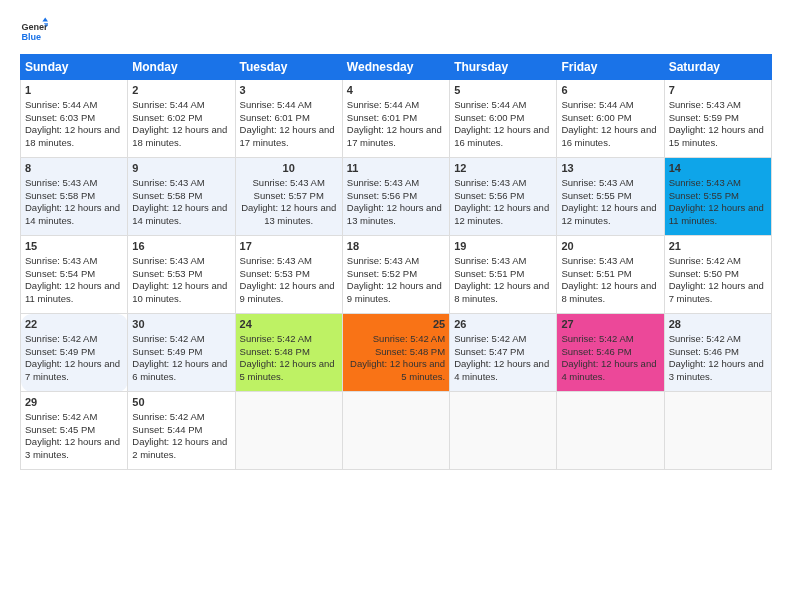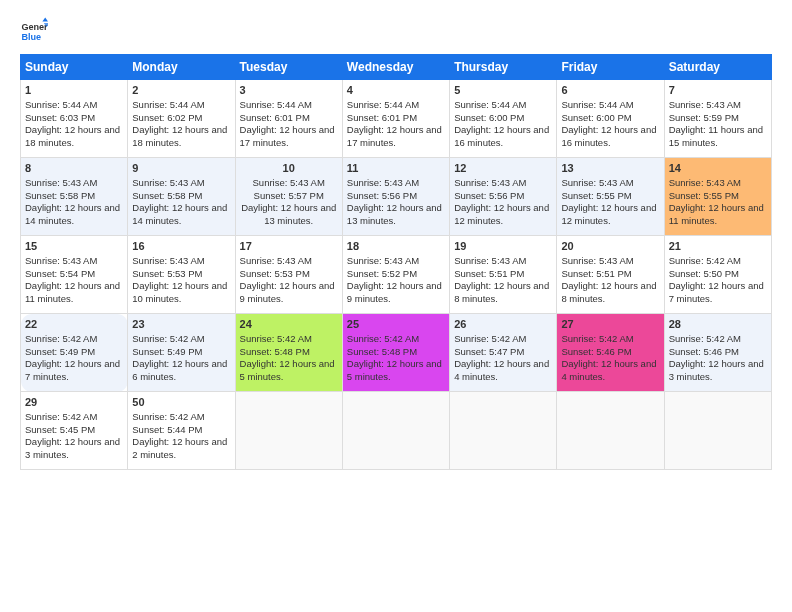--- a/index.html
+++ b/index.html
@@ -126,45 +126,45 @@
         </tr>
     </thead>
     <tbody id="calendar-body">
     <tr class="week-row">
           <td><span class="day-num">1</span><span>Sunrise: 5:44 AM</span><br><span>Sunset: 6:03 PM</span><br><span>Daylight: 12 hours and 18 minutes.</span></td>
           <td><span class="day-num">2</span><span>Sunrise: 5:44 AM</span><br><span>Sunset: 6:02 PM</span><br><span>Daylight: 12 hours and 18 minutes.</span></td>
           <td><span class="day-num">3</span><span>Sunrise: 5:44 AM</span><br><span>Sunset: 6:01 PM</span><br><span>Daylight: 12 hours and 17 minutes.</span></td>
           <td><span class="day-num">4</span><span>Sunrise: 5:44 AM</span><br><span>Sunset: 6:01 PM</span><br><span>Daylight: 12 hours and 17 minutes.</span></td>
           <td><span class="day-num">5</span><span>Sunrise: 5:44 AM</span><br><span>Sunset: 6:00 PM</span><br><span>Daylight: 12 hours and 16 minutes.</span></td>
           <td><span class="day-num">6</span><span>Sunrise: 5:44 AM</span><br><span>Sunset: 6:00 PM</span><br><span>Daylight: 12 hours and 16 minutes.</span></td>
-          <td><span class="day-num">7</span><span>Sunrise: 5:43 AM</span><br><span>Sunset: 5:59 PM</span><br><span>Daylight: 11 hours and 15 minutes.</span></td>
+          <td><span class="day-num">7</span><span>Sunrise: 5:43 AM</span><br><span>Sunset: 5:59 PM</span><br><span>Daylight: 12 hours and 15 minutes.</span></td>
         </tr>
         <tr class="week-row">
           <td style="background: rgb(238, 243, 251);"><span class="day-num">8</span><span>Sunrise: 5:43 AM</span><br><span>Sunset: 5:58 PM</span><br><span>Daylight: 12 hours and 14 minutes.</span></td>
           <td style="background: rgb(238, 243, 251);"><span class="day-num">9</span><span>Sunrise: 5:43 AM</span><br><span>Sunset: 5:58 PM</span><br><span>Daylight: 12 hours and 14 minutes.</span></td>
           <td style="background: rgb(238, 243, 251); text-align: center;"><span class="day-num">10</span><span>Sunrise: 5:43 AM</span><br><span>Sunset: 5:57 PM</span><br><span>Daylight: 12 hours and 13 minutes.</span></td>
           <td style="background: rgb(238, 243, 251);"><span class="day-num">11</span><span>Sunrise: 5:43 AM</span><br><span>Sunset: 5:56 PM</span><br><span>Daylight: 12 hours and 13 minutes.</span></td>
           <td style="background: rgb(238, 243, 251);"><span class="day-num">12</span><span>Sunrise: 5:43 AM</span><br><span>Sunset: 5:56 PM</span><br><span>Daylight: 12 hours and 12 minutes.</span></td>
           <td style="background: rgb(238, 243, 251);"><span class="day-num">13</span><span>Sunrise: 5:43 AM</span><br><span>Sunset: 5:55 PM</span><br><span>Daylight: 12 hours and 12 minutes.</span></td>
-          <td style="background: #fdba74;"><span class="day-num">14</span><span>Sunrise: 5:43 AM</span><br><span>Sunset: 5:55 PM</span><br><span>Daylight: 12 hours and 11 minutes.</span></td>
+          <td style="background: #0ea5e9;"><span class="day-num">14</span><span>Sunrise: 5:43 AM</span><br><span>Sunset: 5:55 PM</span><br><span>Daylight: 12 hours and 11 minutes.</span></td>
         </tr>
         <tr class="week-row">
           <td><span class="day-num">15</span><span>Sunrise: 5:43 AM</span><br><span>Sunset: 5:54 PM</span><br><span>Daylight: 12 hours and 11 minutes.</span></td>
           <td><span class="day-num">16</span><span>Sunrise: 5:43 AM</span><br><span>Sunset: 5:53 PM</span><br><span>Daylight: 12 hours and 10 minutes.</span></td>
           <td><span class="day-num">17</span><span>Sunrise: 5:43 AM</span><br><span>Sunset: 5:53 PM</span><br><span>Daylight: 12 hours and 9 minutes.</span></td>
           <td><span class="day-num">18</span><span>Sunrise: 5:43 AM</span><br><span>Sunset: 5:52 PM</span><br><span>Daylight: 12 hours and 9 minutes.</span></td>
           <td><span class="day-num">19</span><span>Sunrise: 5:43 AM</span><br><span>Sunset: 5:51 PM</span><br><span>Daylight: 12 hours and 8 minutes.</span></td>
           <td><span class="day-num">20</span><span>Sunrise: 5:43 AM</span><br><span>Sunset: 5:51 PM</span><br><span>Daylight: 12 hours and 8 minutes.</span></td>
           <td><span class="day-num">21</span><span>Sunrise: 5:42 AM</span><br><span>Sunset: 5:50 PM</span><br><span>Daylight: 12 hours and 7 minutes.</span></td>
         </tr>
         <tr class="week-row">
           <td style="background: rgb(238, 243, 251); border-radius: 11px;"><span class="day-num">22</span><span>Sunrise: 5:42 AM</span><br><span>Sunset: 5:49 PM</span><br><span>Daylight: 12 hours and 7 minutes.</span></td>
-          <td style="background: rgb(238, 243, 251);"><span class="day-num">23</span><span>Sunrise: 5:42 AM</span><br><span>Sunset: 5:49 PM</span><br><span>Daylight: 12 hours and 6 minutes.</span></td>
+          <td style="background: rgb(238, 243, 251);"><span class="day-num">30</span><span>Sunrise: 5:42 AM</span><br><span>Sunset: 5:49 PM</span><br><span>Daylight: 12 hours and 6 minutes.</span></td>
           <td style="background: #bef264;"><span class="day-num">24</span><span>Sunrise: 5:42 AM</span><br><span>Sunset: 5:48 PM</span><br><span>Daylight: 12 hours and 5 minutes.</span></td>
-          <td style="background: #d946ef;"><span class="day-num">25</span><span>Sunrise: 5:42 AM</span><br><span>Sunset: 5:48 PM</span><br><span>Daylight: 12 hours and 5 minutes.</span></td>
+          <td style="background: #f97316; text-align: right;"><span class="day-num">25</span><span>Sunrise: 5:42 AM</span><br><span>Sunset: 5:48 PM</span><br><span>Daylight: 12 hours and 5 minutes.</span></td>
           <td style="background: rgb(238, 243, 251);"><span class="day-num">26</span><span>Sunrise: 5:42 AM</span><br><span>Sunset: 5:47 PM</span><br><span>Daylight: 12 hours and 4 minutes.</span></td>
           <td style="background: #ec4899;"><span class="day-num">27</span><span>Sunrise: 5:42 AM</span><br><span>Sunset: 5:46 PM</span><br><span>Daylight: 12 hours and 4 minutes.</span></td>
           <td style="background: rgb(238, 243, 251); margin-top: 8px;"><span class="day-num">28</span><span>Sunrise: 5:42 AM</span><br><span>Sunset: 5:46 PM</span><br><span>Daylight: 12 hours and 3 minutes.</span></td>
         </tr>
         <tr class="week-row">
           <td><span class="day-num">29</span><span>Sunrise: 5:42 AM</span><br><span>Sunset: 5:45 PM</span><br><span>Daylight: 12 hours and 3 minutes.</span></td>
           <td><span class="day-num">50</span><span>Sunrise: 5:42 AM</span><br><span>Sunset: 5:44 PM</span><br><span>Daylight: 12 hours and 2 minutes.</span></td>
           <td class="empty"></td>
           <td class="empty"></td>
           <td class="empty"></td>

